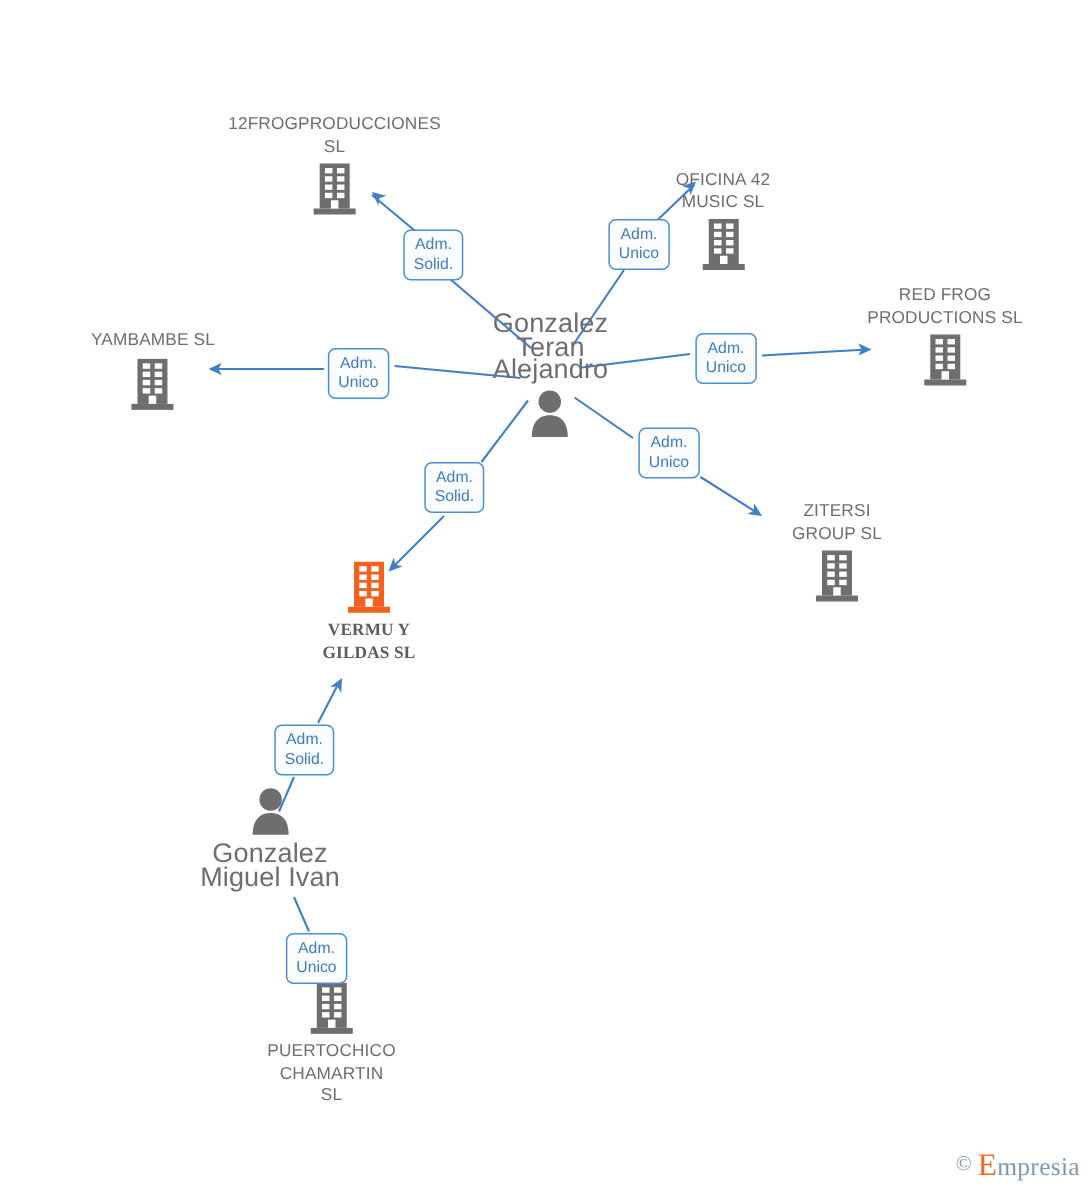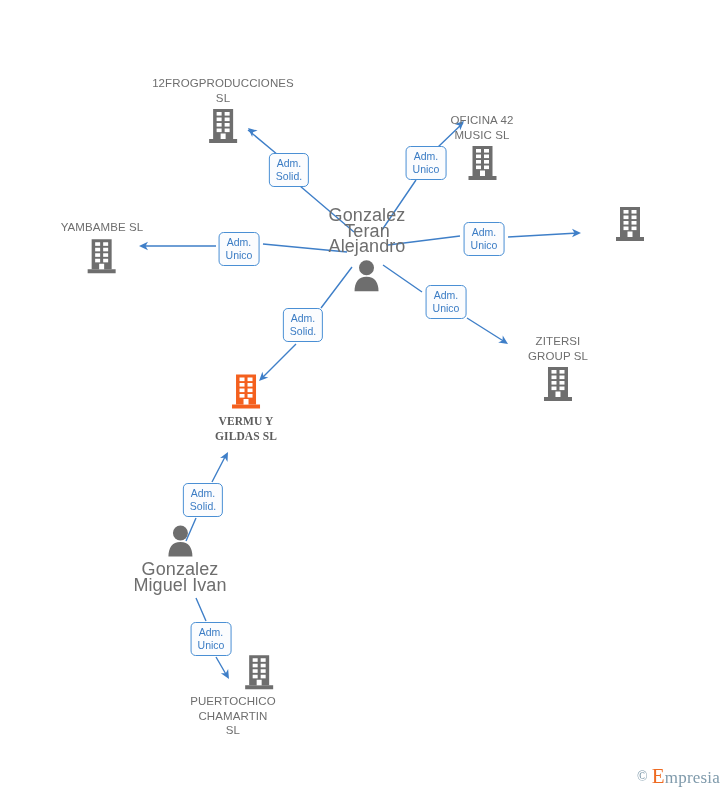--- a/index.html
+++ b/index.html
@@ -159,20 +159,21 @@
             <rect x="18.5" y="9.5" width="5" height="3.6"></rect>
             <rect x="10.5" y="15" width="5" height="3.6"></rect>
             <rect x="18.5" y="15" width="5" height="3.6"></rect>
             <rect x="10.5" y="20.5" width="5" height="3.6"></rect>
             <rect x="18.5" y="20.5" width="5" height="3.6"></rect>
             <rect x="14.5" y="25.5" width="5" height="5.5"></rect>
           </g>
         </svg>
       </div>
       <div class="node label-above" style="left: 630px; top: 224px;">
+        <div class="node-label company">RED FROG<br>PRODUCTIONS SL</div>
         <svg width="34" height="36" viewBox="0 0 34 36" class="node-icon">
           <g fill="#6e6e6e">
             <rect x="7" y="1" width="20" height="30"></rect>
             <rect x="3" y="31" width="28" height="4"></rect>
           </g>
           <g fill="#ffffff">
             <rect x="10.5" y="4" width="5" height="3.6"></rect>
             <rect x="18.5" y="4" width="5" height="3.6"></rect>
             <rect x="10.5" y="9.5" width="5" height="3.6"></rect>
             <rect x="18.5" y="9.5" width="5" height="3.6"></rect>
@@ -237,21 +238,21 @@
             <rect x="10.5" y="9.5" width="5" height="3.6"></rect>
             <rect x="18.5" y="9.5" width="5" height="3.6"></rect>
             <rect x="10.5" y="15" width="5" height="3.6"></rect>
             <rect x="18.5" y="15" width="5" height="3.6"></rect>
             <rect x="10.5" y="20.5" width="5" height="3.6"></rect>
             <rect x="18.5" y="20.5" width="5" height="3.6"></rect>
             <rect x="14.5" y="25.5" width="5" height="5.5"></rect>
           </g>
         </svg>
       </div>
-      <div class="node label-below" style="left: 233px; top: 696px; align-items: flex-end;">
+      <div class="node label-below" style="left: 221px; top: 696px;">
         <div class="node-label company">PUERTOCHICO<br>CHAMARTIN<br>SL</div>
         <svg width="34" height="36" viewBox="0 0 34 36" class="node-icon">
           <g fill="#6e6e6e">
             <rect x="7" y="1" width="20" height="30"></rect>
             <rect x="3" y="31" width="28" height="4"></rect>
           </g>
           <g fill="#ffffff">
             <rect x="10.5" y="4" width="5" height="3.6"></rect>
             <rect x="18.5" y="4" width="5" height="3.6"></rect>
             <rect x="10.5" y="9.5" width="5" height="3.6"></rect>

